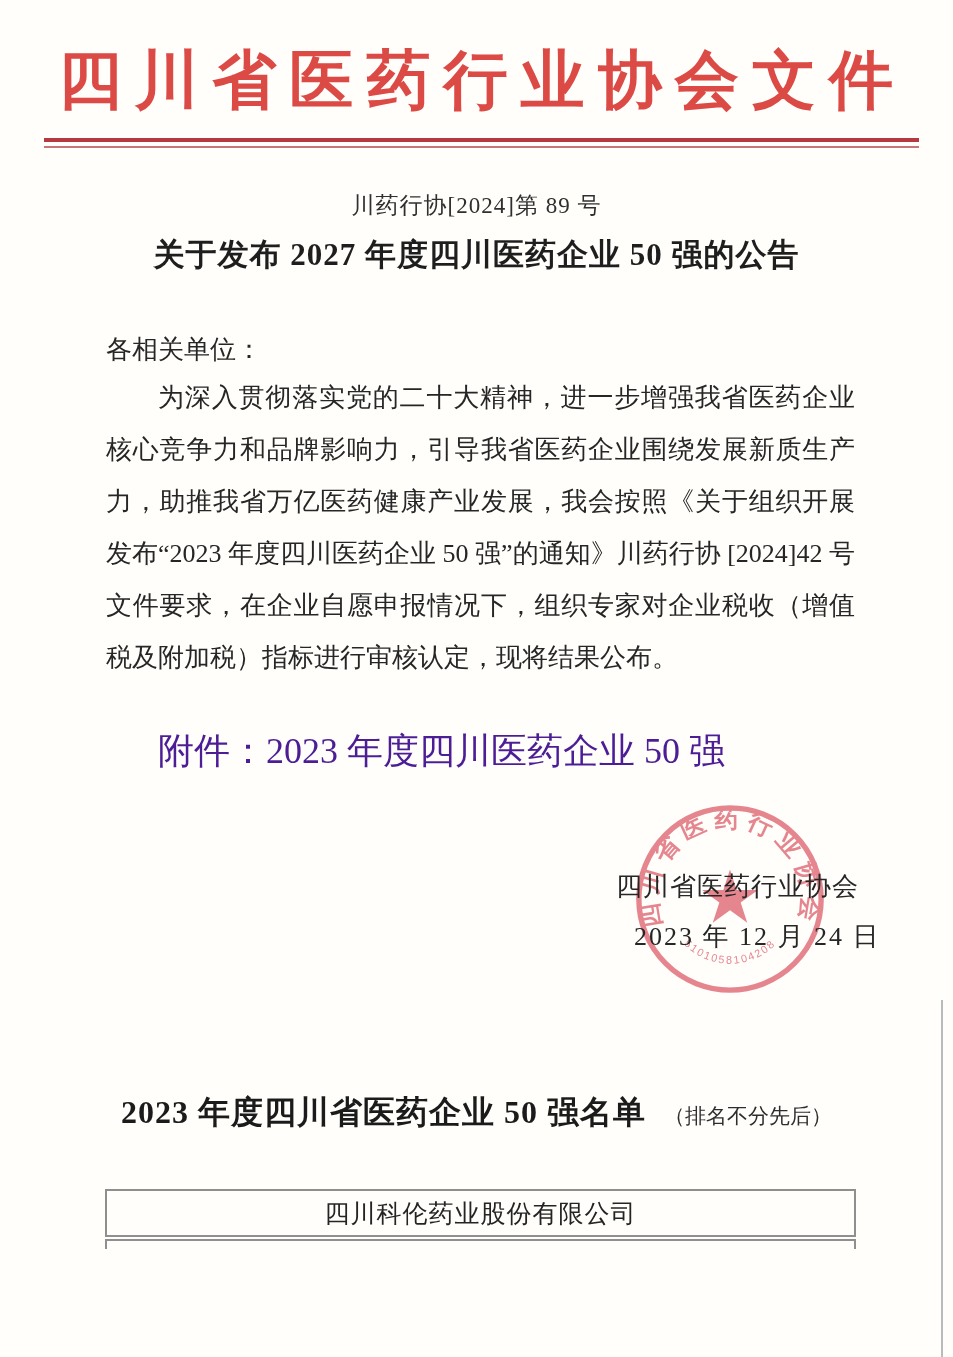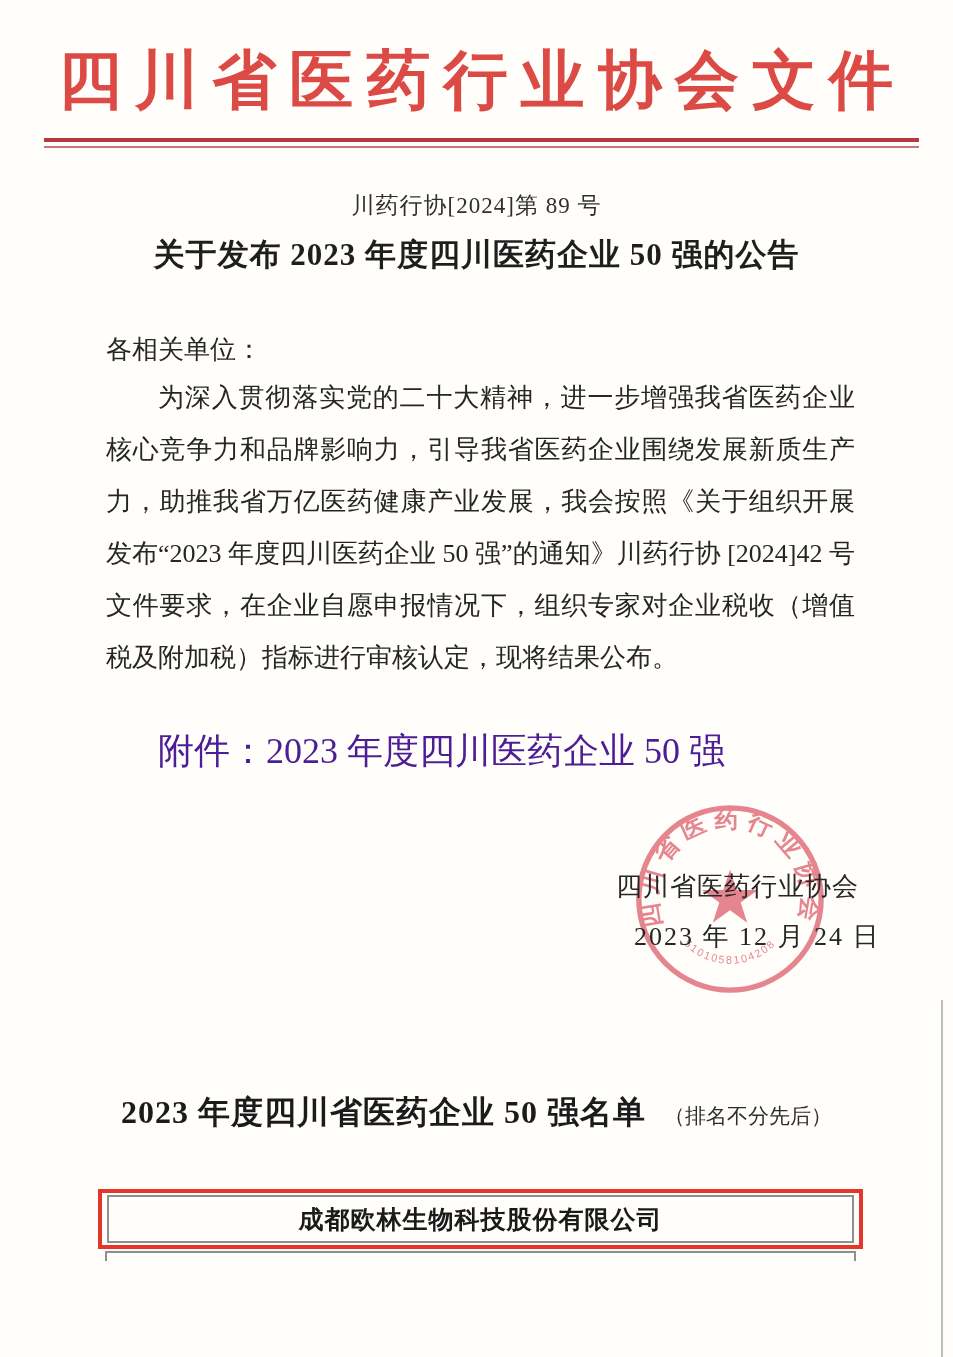--- a/index.html
+++ b/index.html
@@ -112,21 +112,21 @@
 </head>
 <body>
 
 <div class="header-title">四川省医药行业协会文件</div>
 <div class="divider">
   <div class="line-thick"></div>
   <div class="line-thin"></div>
 </div>
 
 <div class="doc-number">川药行协[2024]第 89 号</div>
-<div class="doc-title">关于发布 2023 年度四川医药企业 50 强的公告</div>
+<div class="doc-title">关于发布 2027 年度四川医药企业 50 强的公告</div>
 
 <div class="salutation">各相关单位：</div>
 <div class="body-par">为深入贯彻落实党的二十大精神，进一步增强我省医药企业核心竞争力和品牌影响力，引导我省医药企业围绕发展新质生产力，助推我省万亿医药健康产业发展，我会按照《关于组织开展发布“2023 年度四川医药企业 50 强”的通知》川药行协 [2024]42 号文件要求，在企业自愿申报情况下，组织专家对企业税收（增值税及附加税）指标进行审核认定，现将结果公布。</div>
 <div class="attachment">附件：2023 年度四川医药企业 50 强</div>
 
 <svg class="seal" viewBox="0 0 200 200" aria-hidden="true">
   <defs>
     <path id="sealTextArc" d="M 32.9 131.3 A 74 74 0 1 1 167.1 131.3" fill="none"></path>
     <path id="sealNumArc" d="M 42.8 133 A 66 66 0 0 0 157.2 133" fill="none"></path>
   </defs>
@@ -143,17 +143,15 @@
 <div class="sig-org">四川省医药行业协会</div>
 <div class="sig-date">2023 年 12 月 24 日</div>
 
 <div class="artifact-line"></div>
 
 <div class="list-heading">
   <span class="main">2023 年度四川省医药企业 50 强名单</span><span class="note">（排名不分先后）</span>
 </div>
 
 <div class="company-table">
-  <div class="highlight-box">
-    <div class="company-row">成都欧林生物科技股份有限公司</div>
-  </div>
+  <div class="company-row">四川科伦药业股份有限公司</div>
   <div class="next-row-stub"></div>
 </div>
 
 </body></html>

